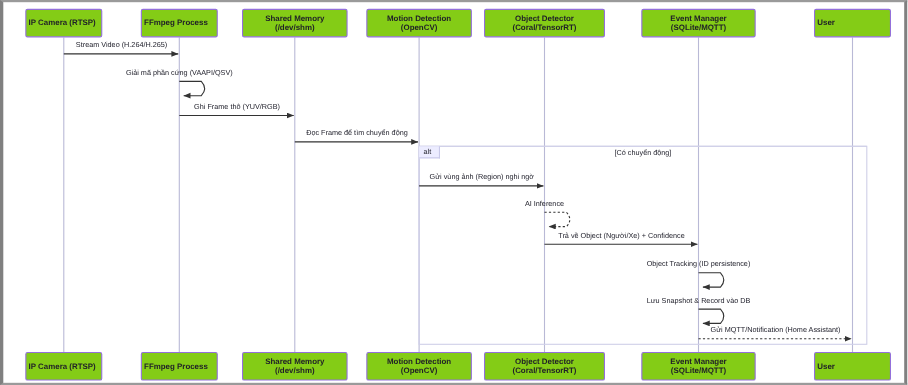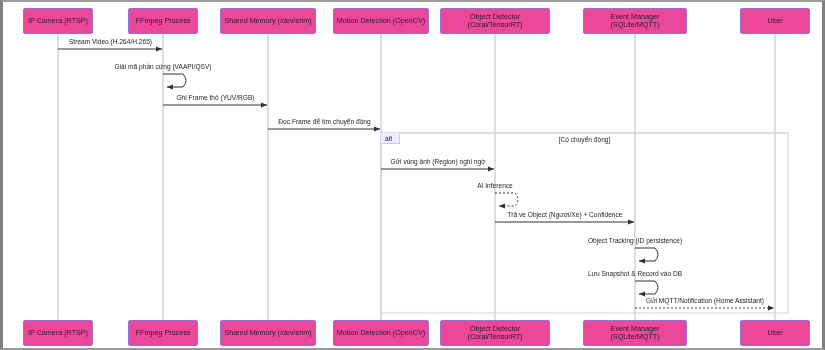--- a/index.html
+++ b/index.html
@@ -23,31 +23,32 @@
     overflow: hidden;
   }
   #diagram-svg {
     position: absolute;
     left: 0;
     top: 0;
   }
   .actor-box {
     position: absolute;
     box-sizing: border-box;
-    background: #ec4899;
+    background: #84cc16;
     border: 1px solid #9370DB;
     border-radius: 2px;
     display: flex;
     align-items: center;
-    justify-content: center;
+    justify-content: flex-start;
     text-align: center;
     font-size: 7.2px;
     color: #1f1f28;
     line-height: 1.15;
     padding: 1px 2px;
+    font-weight: bold;
   }
   .msg-label {
     position: absolute;
     font-size: 6.6px;
     color: #23232e;
     white-space: nowrap;
     transform: translateX(-50%);
   }
   .alt-label {
     position: absolute;

